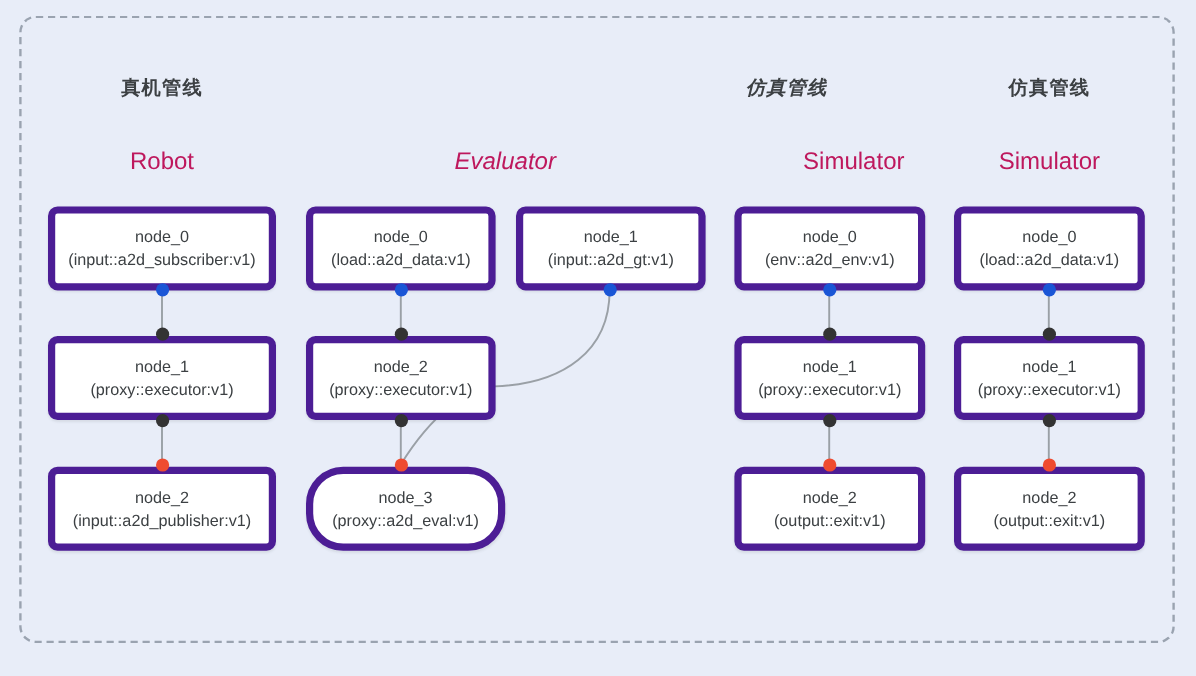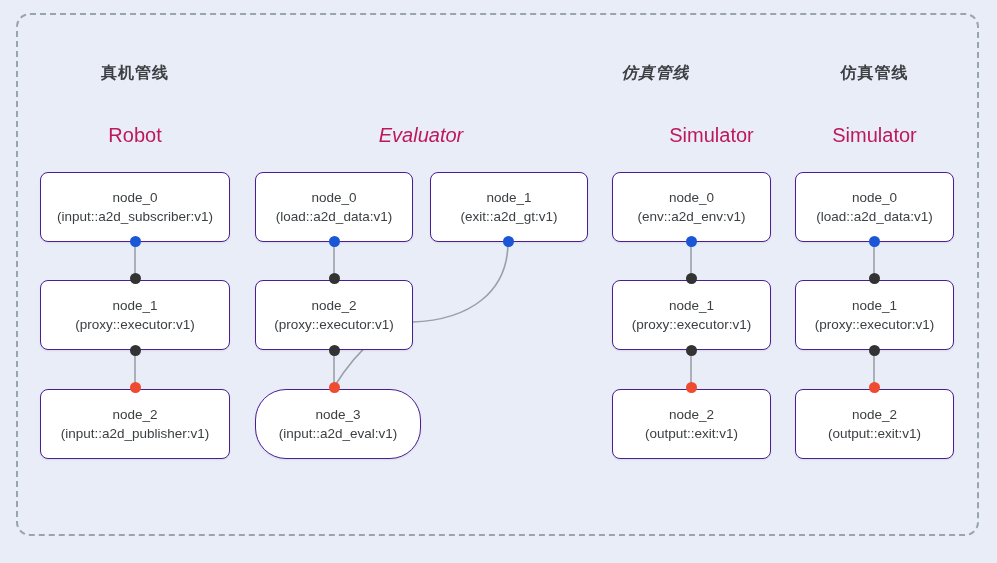--- a/index.html
+++ b/index.html
@@ -54,21 +54,21 @@
     text-align: center;
     font-size: 20px;
     font-weight: normal;
     color: #be185d;
     white-space: nowrap;
   }
   .node {
     position: absolute;
     box-sizing: border-box;
     background: #ffffff;
-    border: 1px solid #4c1d95;
+    border: 6px solid #4c1d95;
     border-radius: 8px;
     box-shadow: 0 1px 2px rgba(60,64,67,0.10);
     display: flex;
     flex-direction: column;
     align-items: center;
     justify-content: center;
     z-index: 3;
   }
   .node-name {
     font-size: 13.5px;
@@ -142,34 +142,34 @@
   <div class="col-subtitle" style="left:255px; top:124px; width:332px;font-style:italic;">Evaluator</div>
 
   <div class="node" style="left:255px; top:172px; width:158px; height:70px;">
     <div class="node-name">node_0</div>
     <div class="node-kind">(load::a2d_data:v1)</div>
   </div>
   <div class="port port-out" style="left:328.5px; top:236px;"></div>
 
   <div class="node" style="left:430px; top:172px; width:158px; height:70px;">
     <div class="node-name">node_1</div>
-    <div class="node-kind">(exit::a2d_gt:v1)</div>
+    <div class="node-kind">(input::a2d_gt:v1)</div>
   </div>
   <div class="port port-out" style="left:502.5px; top:236px;"></div>
 
   <div class="node" style="left:255px; top:280px; width:158px; height:70px;">
     <div class="node-name">node_2</div>
     <div class="node-kind">(proxy::executor:v1)</div>
   </div>
   <div class="port port-in" style="left:328.5px; top:272.5px;"></div>
   <div class="port port-in" style="left:328.5px; top:344.5px;"></div>
 
   <div class="node" style="left:255px; top:389px; width:166px; height:70px;border-radius:31px;">
     <div class="node-name">node_3</div>
-    <div class="node-kind">(input::a2d_eval:v1)</div>
+    <div class="node-kind">(proxy::a2d_eval:v1)</div>
   </div>
   <div class="port port-term" style="left:328.5px; top:381.5px;"></div>
 
   <div class="col-title" style="left:576px; top:63px; width:159px;font-style:italic;">仿真管线</div>
   <div class="col-subtitle" style="left:632px; top:124px; width:159px;">Simulator</div>
 
   <div class="node" style="left:612px; top:172px; width:159px; height:70px;">
     <div class="node-name">node_0</div>
     <div class="node-kind">(env::a2d_env:v1)</div>
   </div>

